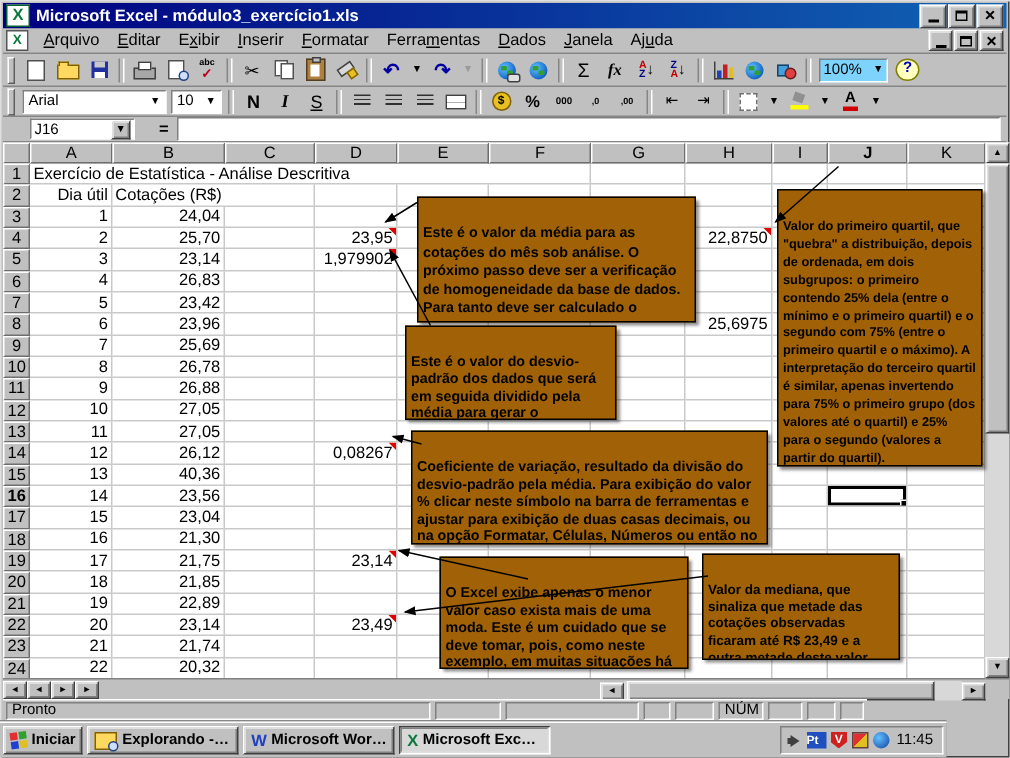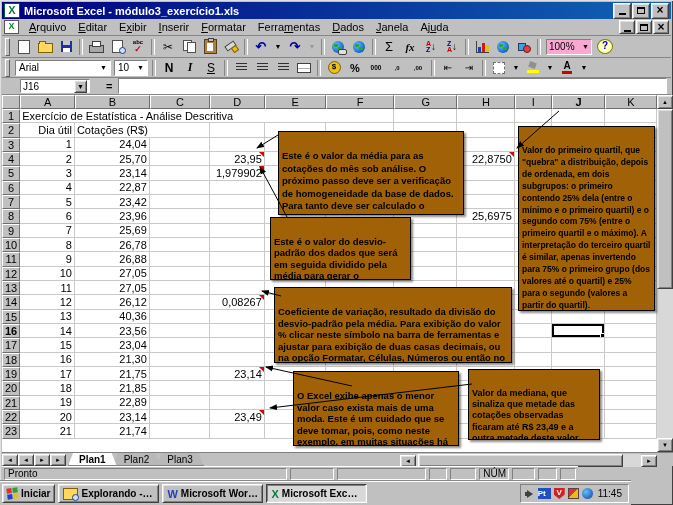--- a/index.html
+++ b/index.html
@@ -70,21 +70,21 @@
   .i-sort{display:flex;align-items:center}
   .i-sort .st{display:flex;flex-direction:column;font-size:7px;line-height:6px;font-weight:bold}
   .i-sort .a{color:#c00000}.i-sort .z{color:#000080}
   .i-sort .ar{font-size:10px;line-height:10px}
   .i-chart{width:13px;height:12px;display:flex;align-items:flex-end;gap:1px;border-left:1px solid #404040;border-bottom:1px solid #404040;padding-left:1px;box-sizing:border-box}
   .i-chart i{display:block;width:3px}
   .i-chart .c1{height:5px;background:#2040c0}.i-chart .c2{height:9px;background:#c02020}.i-chart .c3{height:7px;background:#e0c020}
   .i-draw{width:13px;height:12px;position:relative}
   .i-draw:before{content:"";position:absolute;left:0;top:2px;width:6px;height:6px;background:#40a0e0;border:1px solid #204060}
   .i-draw:after{content:"";position:absolute;right:0;bottom:0;width:6px;height:6px;border-radius:50%;background:#e04040;border:1px solid #602020}
-  .zoombox{width:46px;height:16px;display:flex;align-items:center;justify-content:space-between;padding:0 2px;font-size:10px;box-sizing:border-box;margin:0 2px;background:#f9a8d4;border:1px solid;border-color:#808080 #fff #fff #808080}
+  .zoombox{width:46px;height:16px;display:flex;align-items:center;justify-content:space-between;padding:0 2px;font-size:10px;box-sizing:border-box;margin:0 2px;background:#7dd3fc;border:1px solid;border-color:#808080 #fff #fff #808080}
   .i-help{width:14px;height:13px;border-radius:50%;background:#ffffc0;border:1px solid #808000;color:#0000c0;font-weight:bold;font-size:10px;line-height:12px;text-align:center}
   
   .fontbox{width:96px;height:16px;display:flex;align-items:center;justify-content:space-between;padding:0 3px;font-size:10px;box-sizing:border-box;background:#fff;border:1px solid;border-color:#808080 #fff #fff #808080;margin:2px 1px}
   .sizebox{width:34px}
   .f-b{font-weight:bold;font-size:12px}
   .f-i{font-style:italic;font-family:"Liberation Serif",serif;font-size:12px;font-weight:bold}
   .f-u{text-decoration:underline;font-size:12px}
   .i-align{width:11px;height:9px;background:repeating-linear-gradient(to bottom,#303030 0 1px,transparent 1px 3px)}
   .i-merge{width:14px;height:10px;background:#fff;border:1px solid #404040;box-sizing:border-box;background-image:linear-gradient(#40404000 4px,#b0b0b0 4px 5px,transparent 5px)}
   .i-coin{width:11px;height:11px;border-radius:50%;background:#e8c020;border:1px solid #806000;font-size:8px;font-weight:bold;line-height:10px;text-align:center}
@@ -508,21 +508,21 @@
           <td class="c "></td>
           <td class="c "></td>
           <td class="c num"></td>
           <td class="c "></td>
           <td class="c "></td>
           <td class="c "></td>
         </tr>
         <tr>
           <td class="hdr">6</td>
           <td class="c num">4</td>
-          <td class="c num">22,87</td>
+          <td class="c num">26,83</td>
           <td class="c "></td>
           <td class="c num"></td>
           <td class="c "></td>
           <td class="c "></td>
           <td class="c "></td>
           <td class="c num"></td>
           <td class="c "></td>
           <td class="c "></td>
           <td class="c "></td>
         </tr>
@@ -749,20 +749,34 @@
           <td class="c "></td>
           <td class="c num"></td>
           <td class="c "></td>
           <td class="c "></td>
           <td class="c "></td>
         </tr>
         <tr>
           <td class="hdr">23</td>
           <td class="c num">21</td>
           <td class="c num">21,74</td>
+          <td class="c "></td>
+          <td class="c num"></td>
+          <td class="c "></td>
+          <td class="c "></td>
+          <td class="c "></td>
+          <td class="c num"></td>
+          <td class="c "></td>
+          <td class="c "></td>
+          <td class="c "></td>
+        </tr>
+        <tr>
+          <td class="hdr">24</td>
+          <td class="c num">22</td>
+          <td class="c num">20,32</td>
           <td class="c "></td>
           <td class="c num"></td>
           <td class="c "></td>
           <td class="c "></td>
           <td class="c "></td>
           <td class="c num"></td>
           <td class="c "></td>
           <td class="c "></td>
           <td class="c "></td>
         </tr>
@@ -785,25 +799,20 @@
       <span>◄</span>
     </span>
   <span class="tnav raised">
       <span>◄</span>
     </span>
   <span class="tnav raised">
       <span>►</span>
     </span>
   <span class="tnav raised">
       <span>►</span>
-    </span>
-  <span id="tabs-container" style="display:flex;margin-left:6px">
-      <span class="stab active">Plan1</span>
-      <span class="stab">Plan2</span>
-      <span class="stab">Plan3</span>
     </span>
   <span id="hscroll">
     <span class="tnav raised">
         <span>◄</span>
       </span>
     <span class="track">
         <span id="hthumb" class="raised"></span>
       </span>
     <span class="tnav raised">
         <span>►</span>

